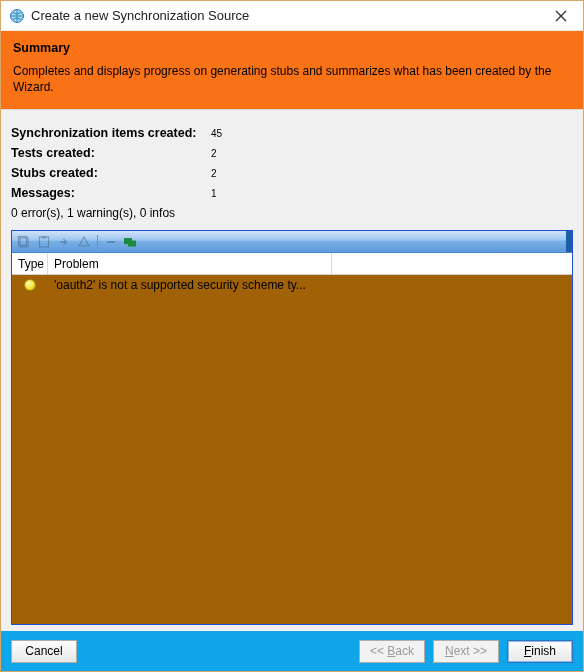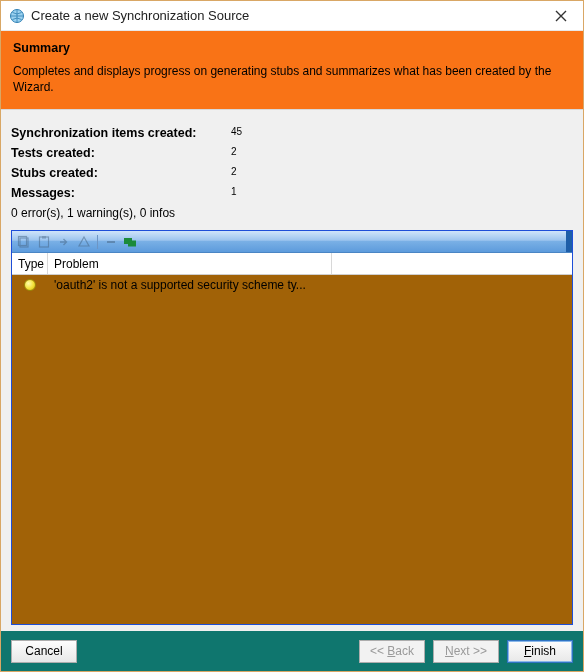--- a/index.html
+++ b/index.html
@@ -47,21 +47,21 @@
   .header-panel .h-title { font-weight: bold; font-size: 12.5px; margin-bottom: 8px; }
   .header-panel .h-desc { font-size: 12px; line-height: 1.35; color: #000; }
   .content {
     flex: 1 1 auto;
     padding: 10px 10px 6px 10px;
     background: #f0f0f0;
     display: flex;
     flex-direction: column;
   }
   .stats { margin-bottom: 2px; }
-  .stat-row { display: flex; margin: 6px 0; align-items: flex-start; gap: 20px; }
+  .stat-row { display: flex; margin: 6px 0; align-items: center; }
   .stat-label { width: 200px; font-weight: bold; font-size: 12.5px; }
   .stat-val { font-size: 10px; }
   .msg-sub { margin: 2px 0 8px 0; font-size: 12px; }
   .panel-frame {
     flex: 1 1 auto;
     border: 1px solid #1d4ed8;
     background: #fff;
     display: flex;
     flex-direction: column;
     overflow: hidden;
@@ -115,21 +115,21 @@
   .c-type   { width: 36px; display: flex; align-items: center; justify-content: center; }
   .c-problem{ width: 284px; }
   .c-source { flex: 1 1 auto; }
   .warn-dot {
     width: 12px; height: 12px; border-radius: 50%;
     background: radial-gradient(circle at 35% 35%, #fffca8, #f3e13a 55%, #cdb30a);
     border: 1px solid #9c8a09;
   }
   .button-bar {
     height: 40px;
-    background: #0f766e;
+    background: #0ea5e9;
     display: flex;
     align-items: center;
     padding: 0 10px;
     gap: 8px;
   }
   .spacer { flex: 1 1 auto; }
   button.wiz {
     min-width: 66px;
     height: 23px;
     font-family: inherit;

